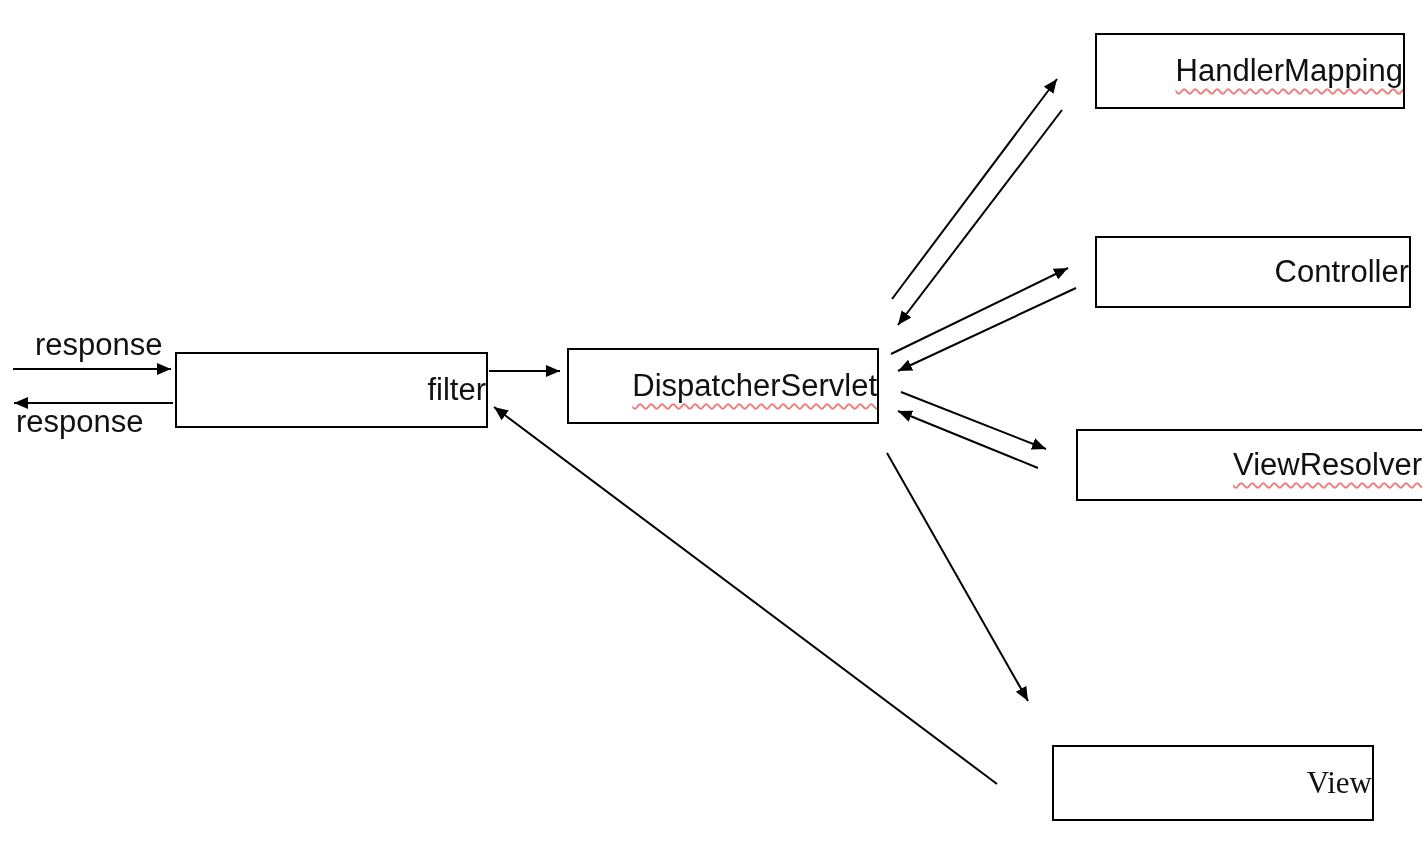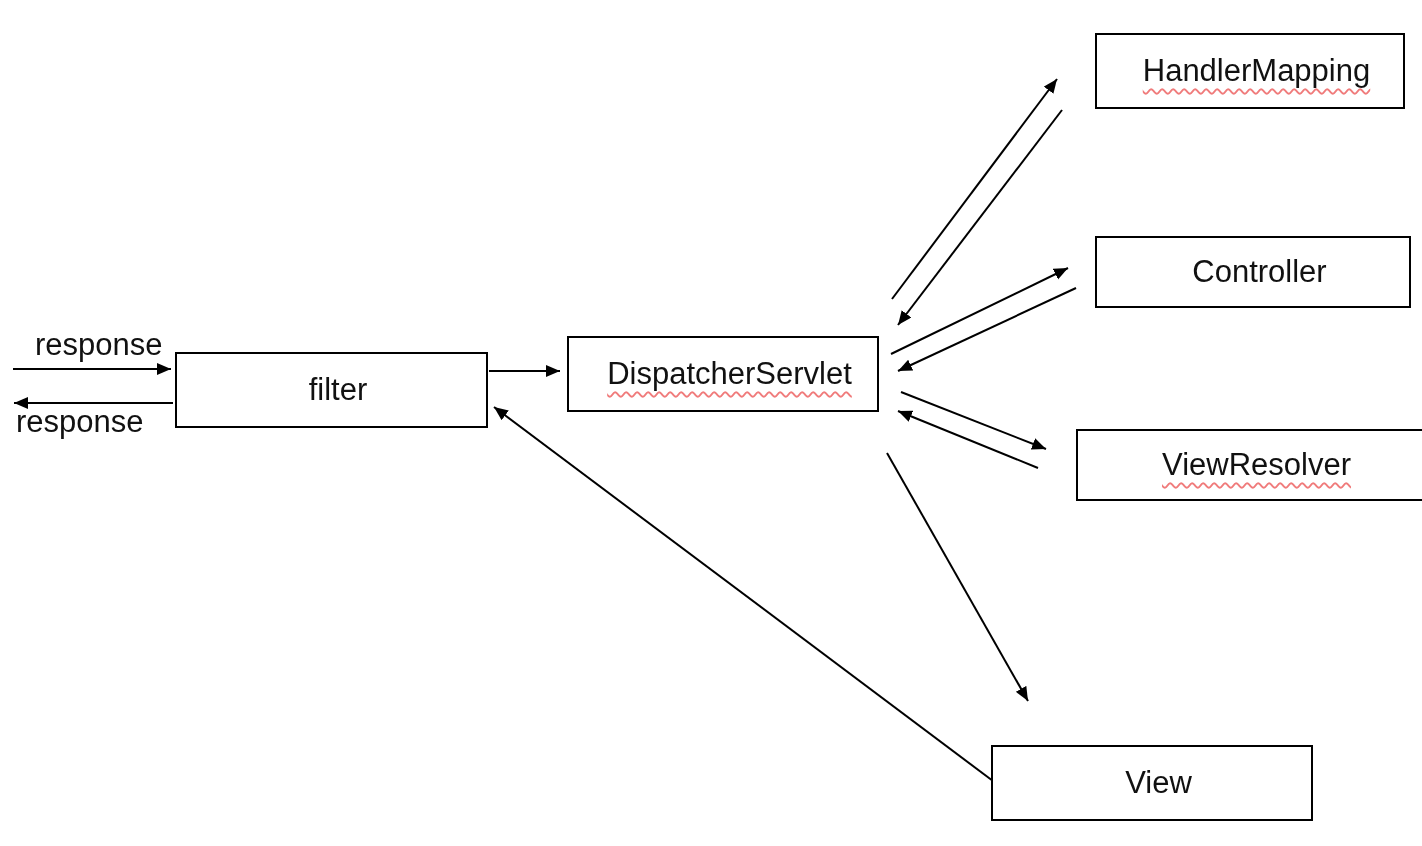--- a/index.html
+++ b/index.html
@@ -27,21 +27,21 @@
     stroke: #000000;
     stroke-width: 2;
   }
   .node {
     position: absolute;
     box-sizing: border-box;
     border: 2px solid #000000;
     background: #ffffff;
     display: flex;
     align-items: center;
-    justify-content: center;
+    justify-content: flex-end;
     font-size: 31px;
     white-space: nowrap;
     padding-left: 13px;
   }
   .misspelled {
     text-decoration-line: underline;
     text-decoration-style: wavy;
     text-decoration-color: #f07b7b;
     text-decoration-thickness: 1.5px;
     text-underline-offset: 7px;
@@ -81,33 +81,33 @@
     <line x1="997" y1="784" x2="494" y2="407" marker-end="url(#ah)"></line>
   </svg>
 
   <div class="flow-label" style="left:35px; top:327px;">response</div>
   <div class="flow-label" style="left:16px; top:404px;">response</div>
 
   <div class="node" style="left:175px; top:352px; width:313px; height:76px;">
     <span>filter</span>
   </div>
 
-  <div class="node" style="left:567px; top:336px; width:312px; height:76px;">
+  <div class="node" style="left:567px; top:348px; width:312px; height:76px;">
     <span class="misspelled">DispatcherServlet</span>
   </div>
 
   <div class="node" style="left:1095px; top:33px; width:310px; height:76px;">
     <span class="misspelled">HandlerMapping</span>
   </div>
 
   <div class="node" style="left:1095px; top:236px; width:316px; height:72px;">
     <span>Controller</span>
   </div>
 
   <div class="node" style="left:1076px; top:429px; width:348px; height:72px;">
     <span class="misspelled">ViewResolver</span>
   </div>
 
-  <div class="node" style="left:991px; top:745px; width:322px; height:76px;">
+  <div class="node" style="left:1052px; top:745px; width:322px; height:76px;font-family:Liberation Serif, serif;">
     <span>View</span>
   </div>
 
 </div>
 
 </body></html>

